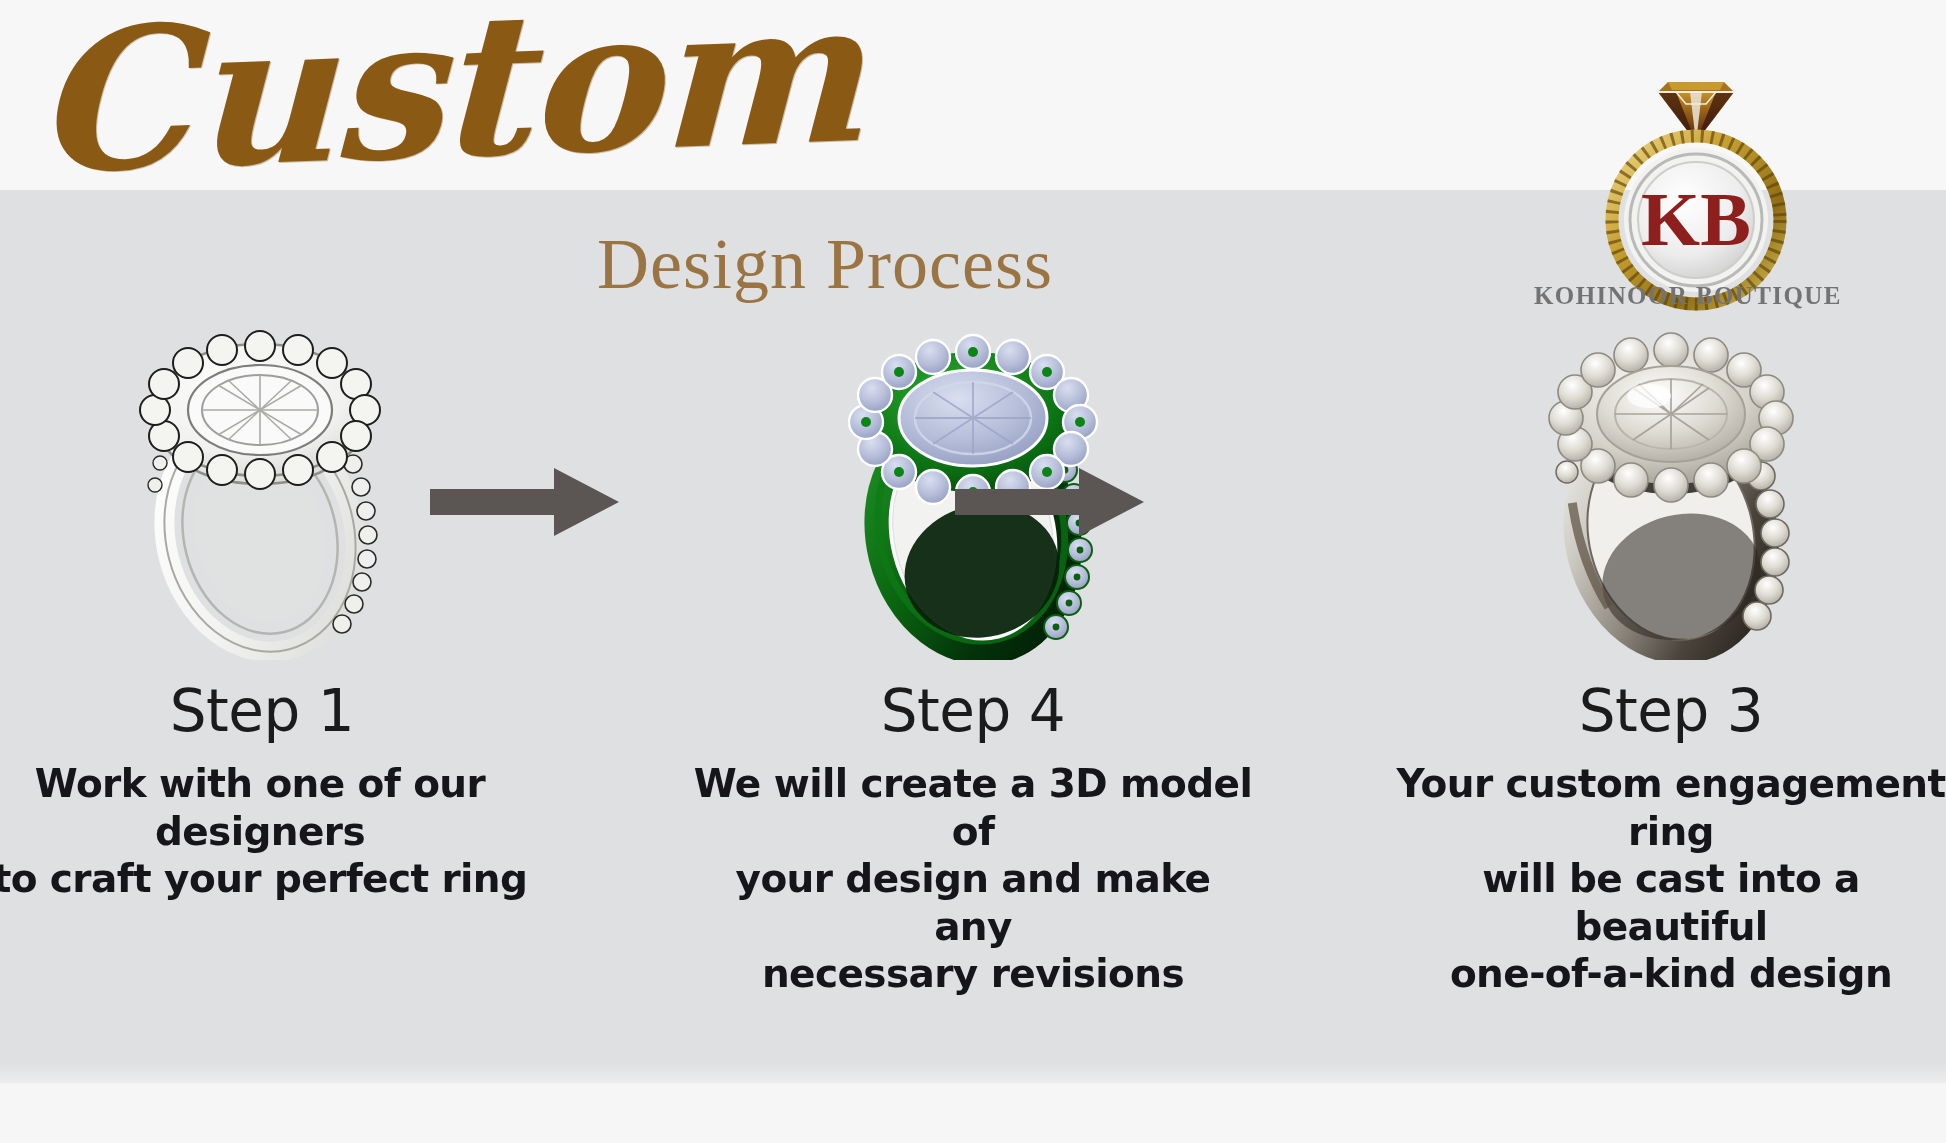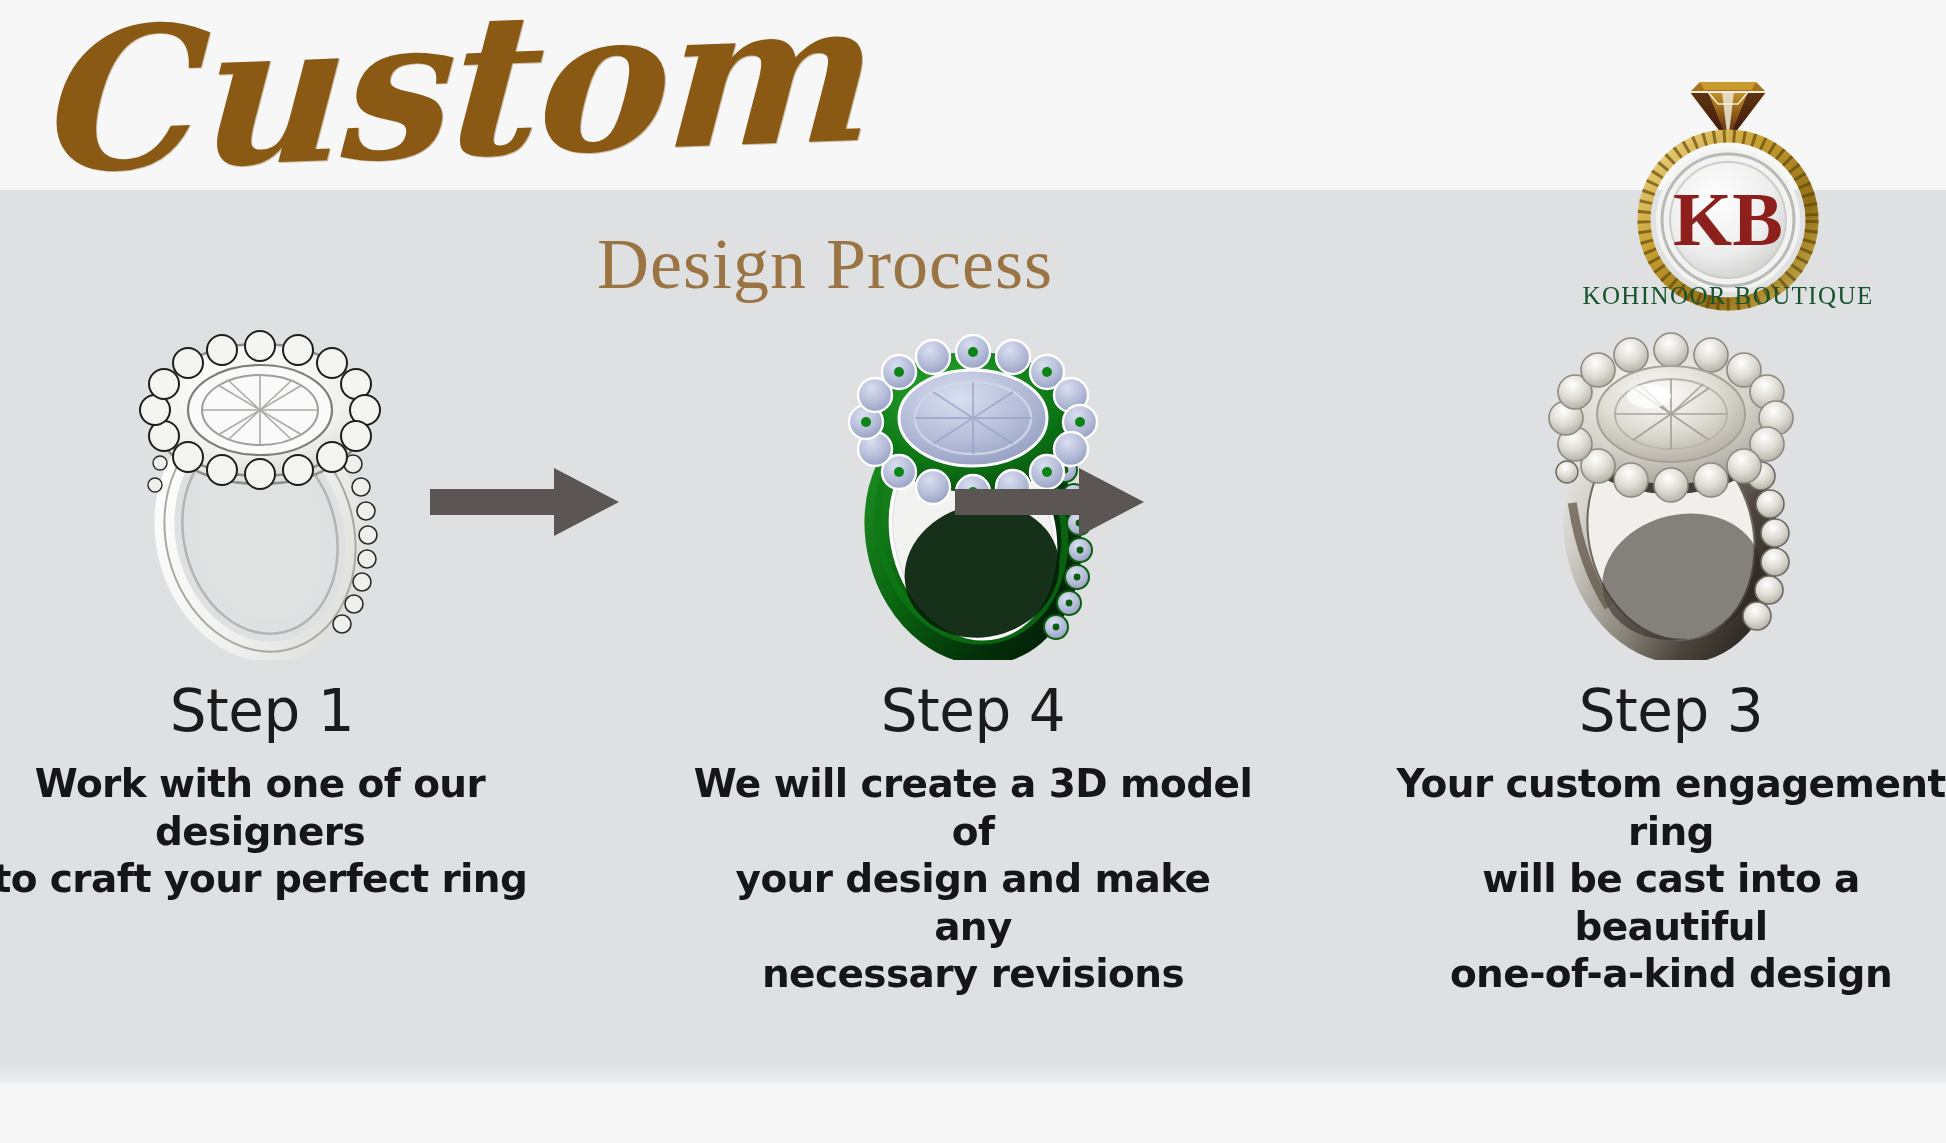--- a/index.html
+++ b/index.html
@@ -54,36 +54,35 @@
     font-family:"Liberation Serif", serif;
     font-size:72px;
     color:#9a7442;
     letter-spacing:1px;
     line-height:1;
     white-space:nowrap;
   }
 
   
   .logo{
-    position:absolute;left:1588px;top:70px;width:280px;height:250px;
+    position:absolute;left:1556px;top:70px;width:280px;height:250px;
   }
   .logo-gem{
     position:absolute;left:90px;top:8px;width:100px;height:66px;
   }
   .logo-ring{
     position:absolute;left:48px;top:58px;width:184px;height:184px;
   }
   .logo-name{
     position:absolute;left:-22px;top:212px;width:324px;
-    text-align:center;
     font-family:"Liberation Serif", serif;
-    font-weight:400;
+    font-weight:700;
     font-size:25px;
     letter-spacing:1.4px;
-    color:#14532d;
+    color:#737373;
     white-space:nowrap;
   }
 
   
   .step{
     position:absolute;top:330px;width:560px;
   }
   .step-1{left:-20px;}
   .step-2{left:693px;}
   .step-3{left:1391px;}

